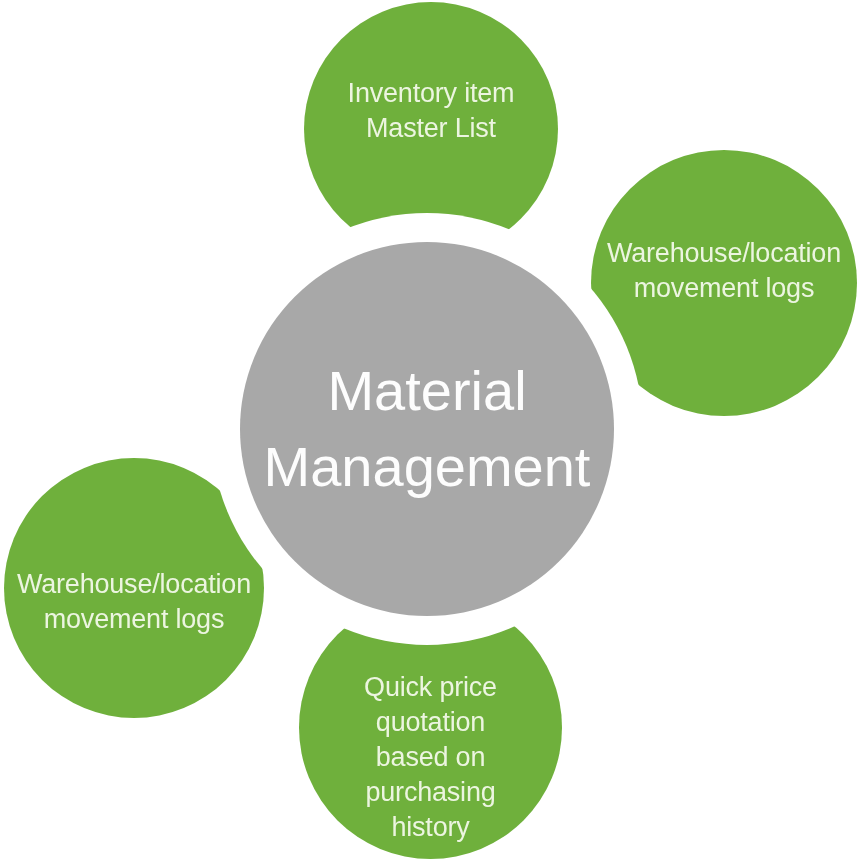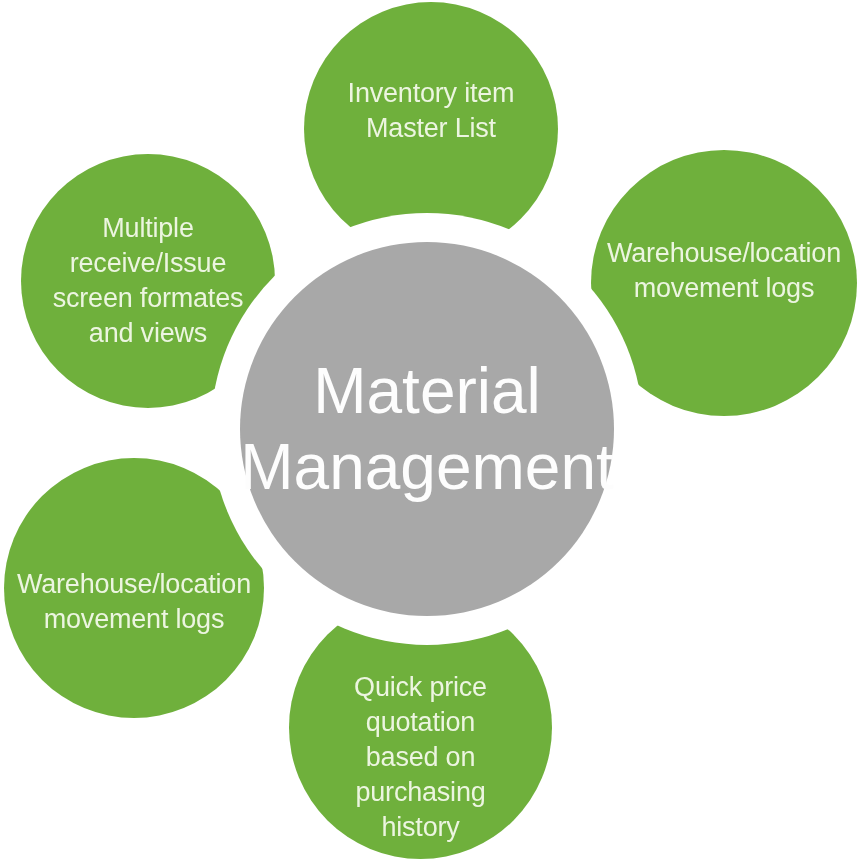--- a/index.html
+++ b/index.html
@@ -42,47 +42,44 @@
     left: 211px; top: 213px;
     width: 432px; height: 432px;
   }
   
   .center-circle {
     background: #a8a8a8;
     z-index: 3;
     left: 240px; top: 242px;
     width: 374px; height: 374px;
     color: #fdfdfd;
-    font-size: 64px;
+    font-size: 56px;
     line-height: 76px;
   }
   
   .bubble-top          { left: 304px; top: 2px;   width: 254px; height: 254px; }
   .bubble-top .label   { transform: translateY(-18px); }
   .bubble-top-left     { left: 21px;  top: 154px; width: 254px; height: 254px; }
   .bubble-top-right    { left: 591px; top: 150px; width: 266px; height: 266px; }
   .bubble-top-right .label  { transform: translateY(-12px); }
   .bubble-bottom-left  { left: 4px;   top: 458px; width: 260px; height: 260px; }
   .bubble-bottom-left .label { transform: translateY(14px); }
   .bubble-bottom-right { left: 601px; top: 465px; width: 258px; height: 258px; }
-  .bubble-bottom       { left: 289px; top: 596px; width: 263px; height: 263px; }
+  .bubble-bottom       { left: 299px; top: 596px; width: 263px; height: 263px; }
   .bubble-bottom .label { transform: translateY(30px); }
 </style>
 </head>
 <body>
 
 <div class="canvas">
 
   <div class="circle bubble bubble-top">
     <div class="label">Inventory item<br>Master List</div>
   </div>
 
-  <div class="circle bubble bubble-top-left">
-    <div class="label">Multiple receive/Issue<br>screen formates<br>and views</div>
-  </div>
 
   <div class="circle bubble bubble-top-right">
     <div class="label">Warehouse/location<br>movement logs</div>
   </div>
 
   <div class="circle bubble bubble-bottom-left">
     <div class="label">Warehouse/location<br>movement logs</div>
   </div>
 
 

